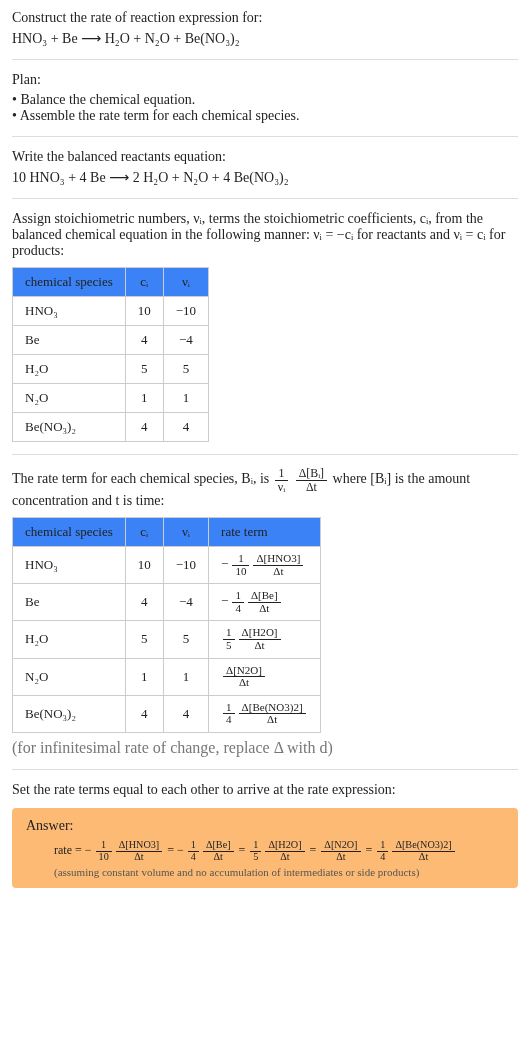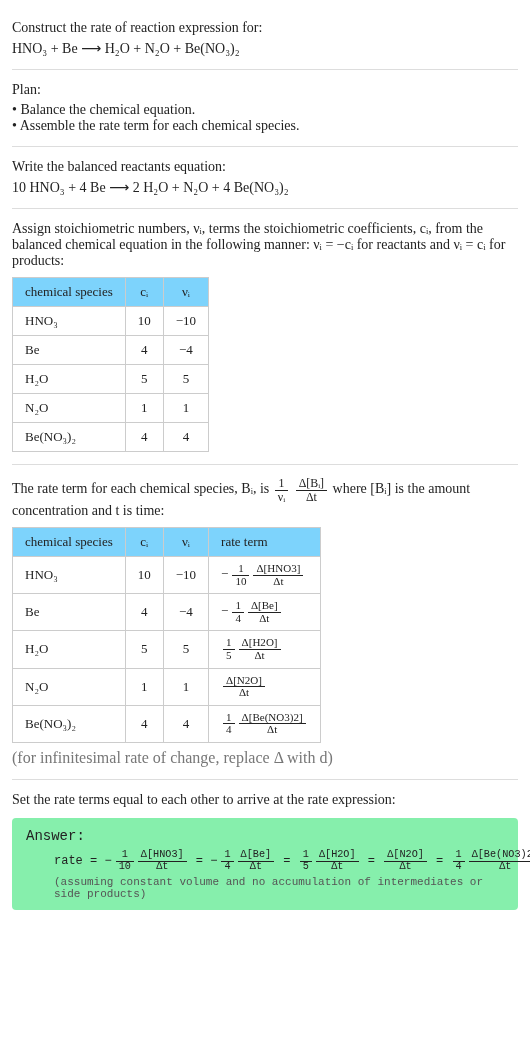--- a/index.html
+++ b/index.html
@@ -4,52 +4,51 @@
 <style>
   html, body {
     margin: 0;
     padding: 0;
     background: #fff;
     font-family: Georgia, 'Times New Roman', serif;
     font-size: 14px;
     color: #222;
     width: 530px;
   }
-  .container { padding: 20px 12px; }
+  .container { padding: 10px 12px; }
   .divider {
     border: none;
     border-top: 1px solid #ddd;
     margin: 12px 0;
   }
   .section { margin-bottom: 8px; }
   .indent-list { margin-top: 4px; }
   .bullet-line { margin-left: 0; }
   .eqn { margin-top: 4px; }
 
   table {
     border-collapse: collapse;
     margin-top: 8px;
     font-size: 13px;
   }
   th, td {
     border: 1px solid #ccc;
     padding: 6px 12px;
     text-align: left;
   }
-  th { background: #7dd3fc; font-weight: normal; }
+  th { background: #3b82f6; font-weight: normal; }
   td.c, th.c { text-align: center; }
 
   .footnote { font-size: 16px; color: #777; margin-top: 6px; }
 
   .answer-box {
-    background: #86efac;
+    background: #fdba74;
     border-radius: 4px;
     padding: 10px 14px;
     margin-top: 10px;
-    font-family: Liberation Mono, monospace;
   }
   .answer-label { margin-bottom: 6px; }
   .answer-eqn {
     padding-left: 28px;
     white-space: nowrap;
     font-size: 12px;
   }
   .answer-note {
     padding-left: 28px;
     font-size: 11px;

